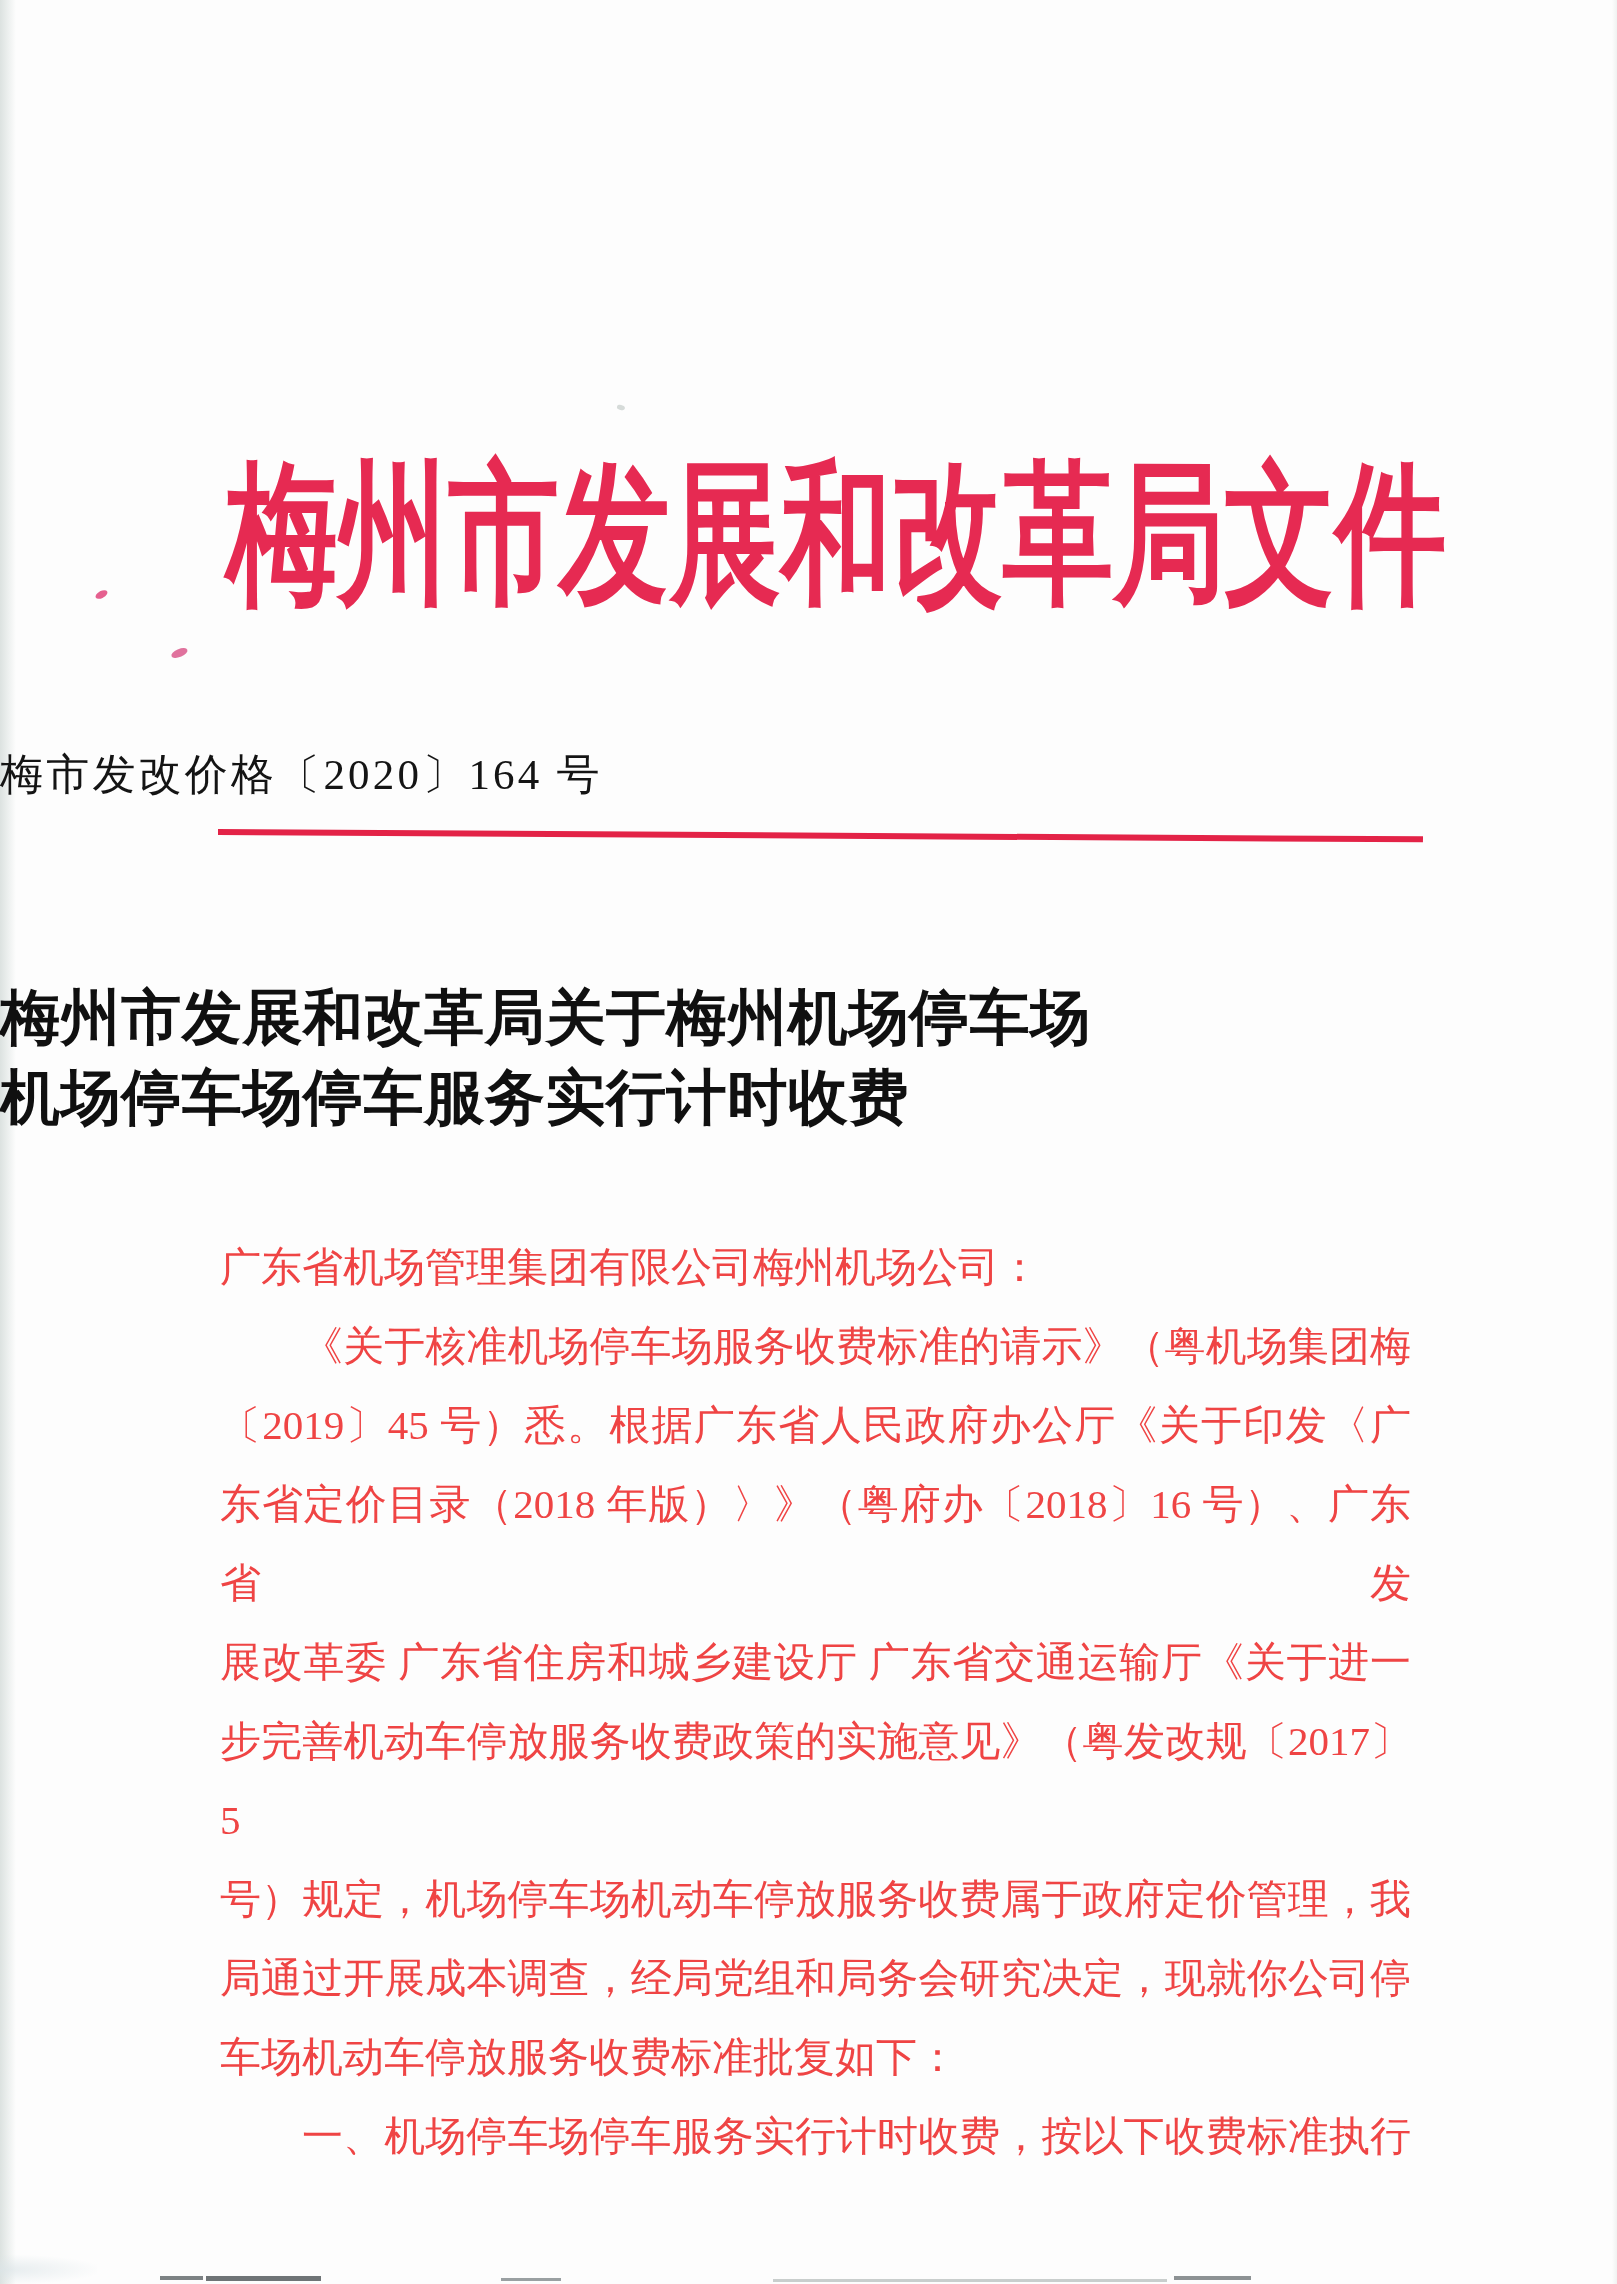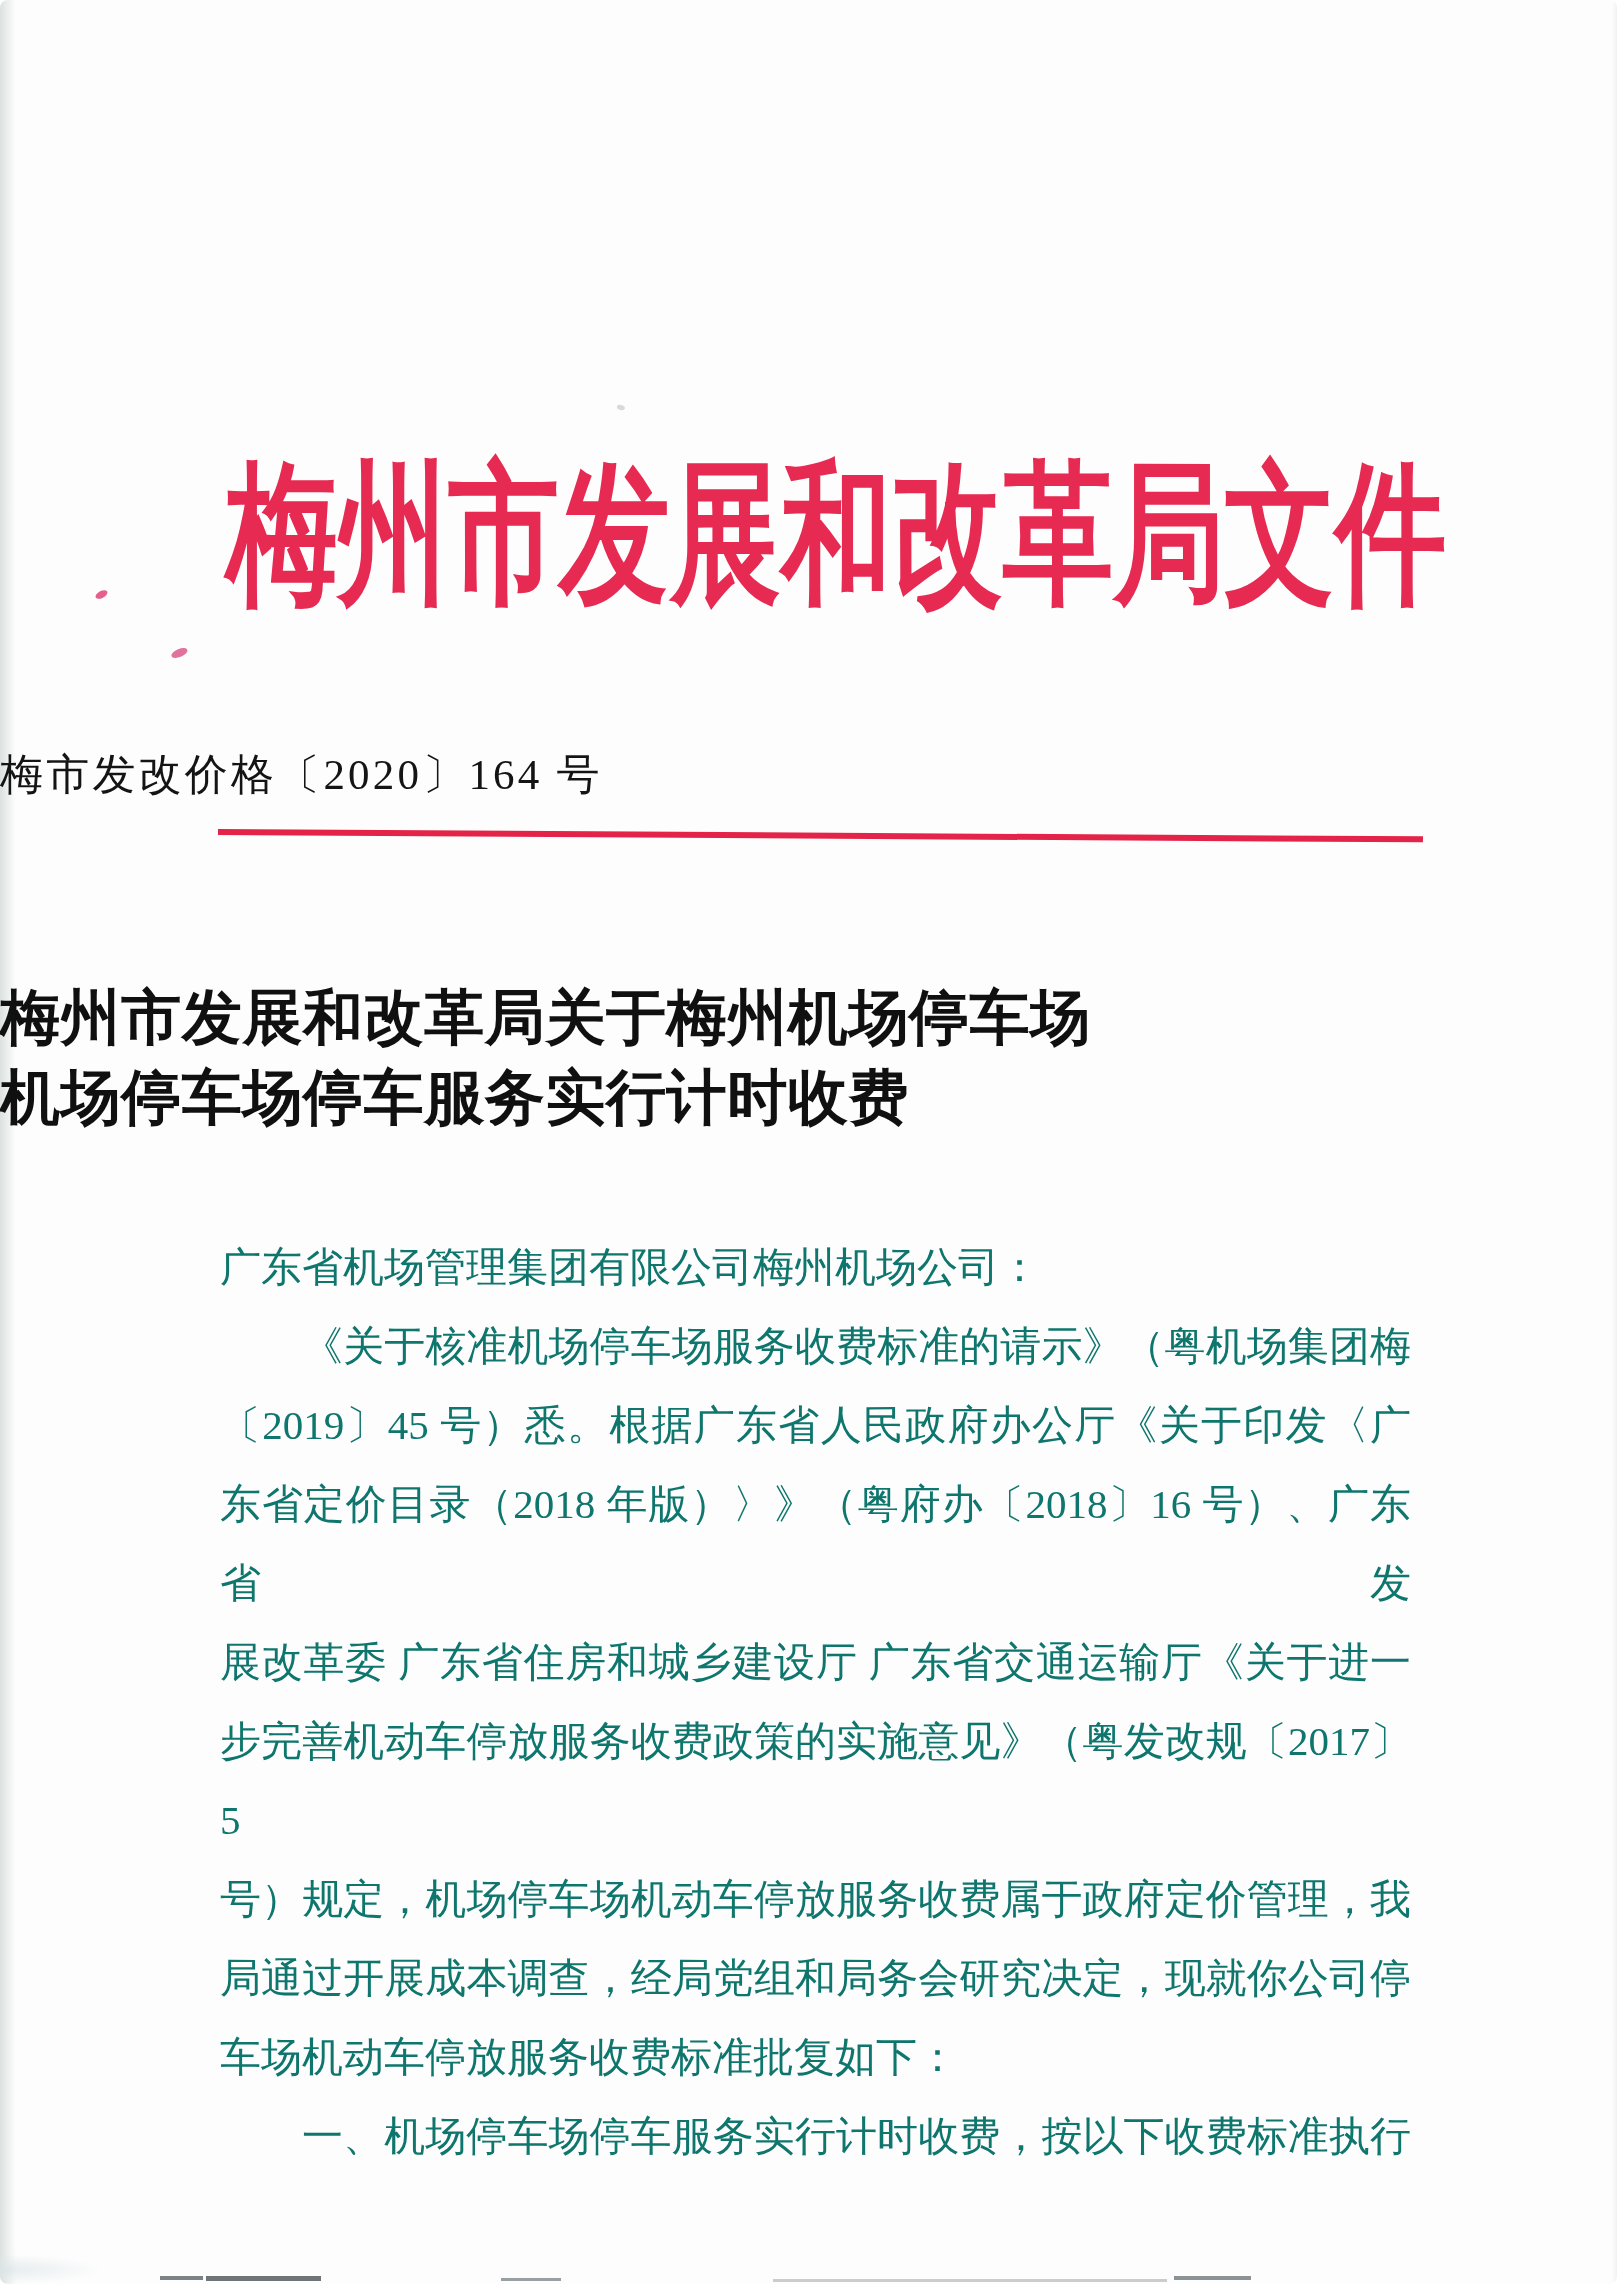--- a/index.html
+++ b/index.html
@@ -2,21 +2,20 @@
 <html style="--accent: #e62a52; --rule: #e32347;font-size:10.4px"><head>
 <meta charset="utf-8">
 <style>
   :root { --accent:#e62a52; --rule:#e32347; }
   html,body { margin:0; padding:0; background:#ffffff; }
   .page {
     position:relative; width:1617px; height:2284px;
     background:#fdfdfd; overflow:hidden;
     font-family:"Liberation Serif","DejaVu Serif",serif;
     color:#1c1c1c;
-    border-radius:8px;
   }
   
   .edge-left {
     position:absolute; left:0; top:0; width:15.6px; height:100%;
     background:linear-gradient(to right,#dce2e0 0%,#eef1f0 55%,rgba(255,255,255,0) 100%);
   }
   .edge-right {
     position:absolute; right:0; top:0; width:5.2px; height:100%;
     background:linear-gradient(to left,#f0f2f1,rgba(255,255,255,0));
   }
@@ -59,21 +58,21 @@
   .doc-title {
     position:absolute; top:978px; left:0; width:100%;
     font-weight:bold; color:#101010;
     font-size:60px; line-height:80px; letter-spacing:0.6px;
     white-space:nowrap;
   }
 
   
   .body-block {
     position:absolute; left:220px; top:1228px; width:1191px;
-    font-size:41px; line-height:79px; color:#0f766e;
+    font-size:41px; line-height:79px; color:#ef4444;
     letter-spacing:0;
   }
   .line { text-align:justify; text-align-last:justify; white-space:normal; }
   .line.short { text-align-last:left; }
   .line.indent { text-indent:2em; }
 </style>
 </head>
 <body>
 
 <div class="page">

